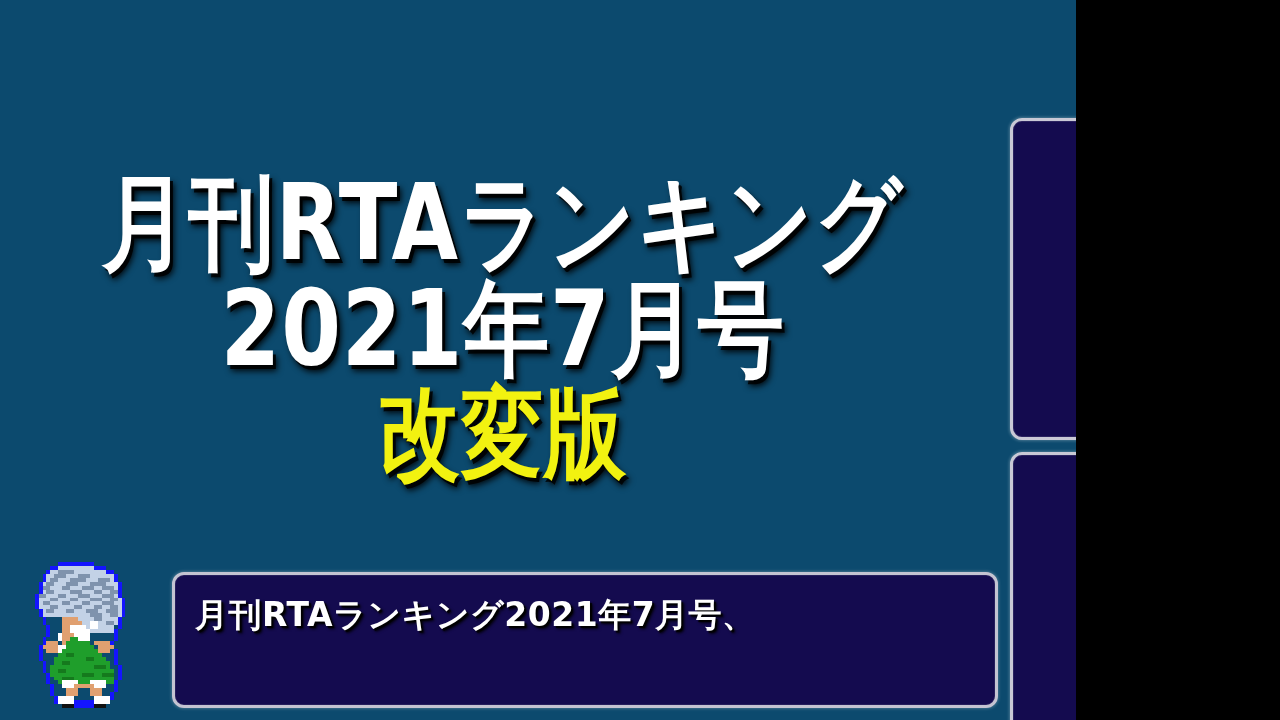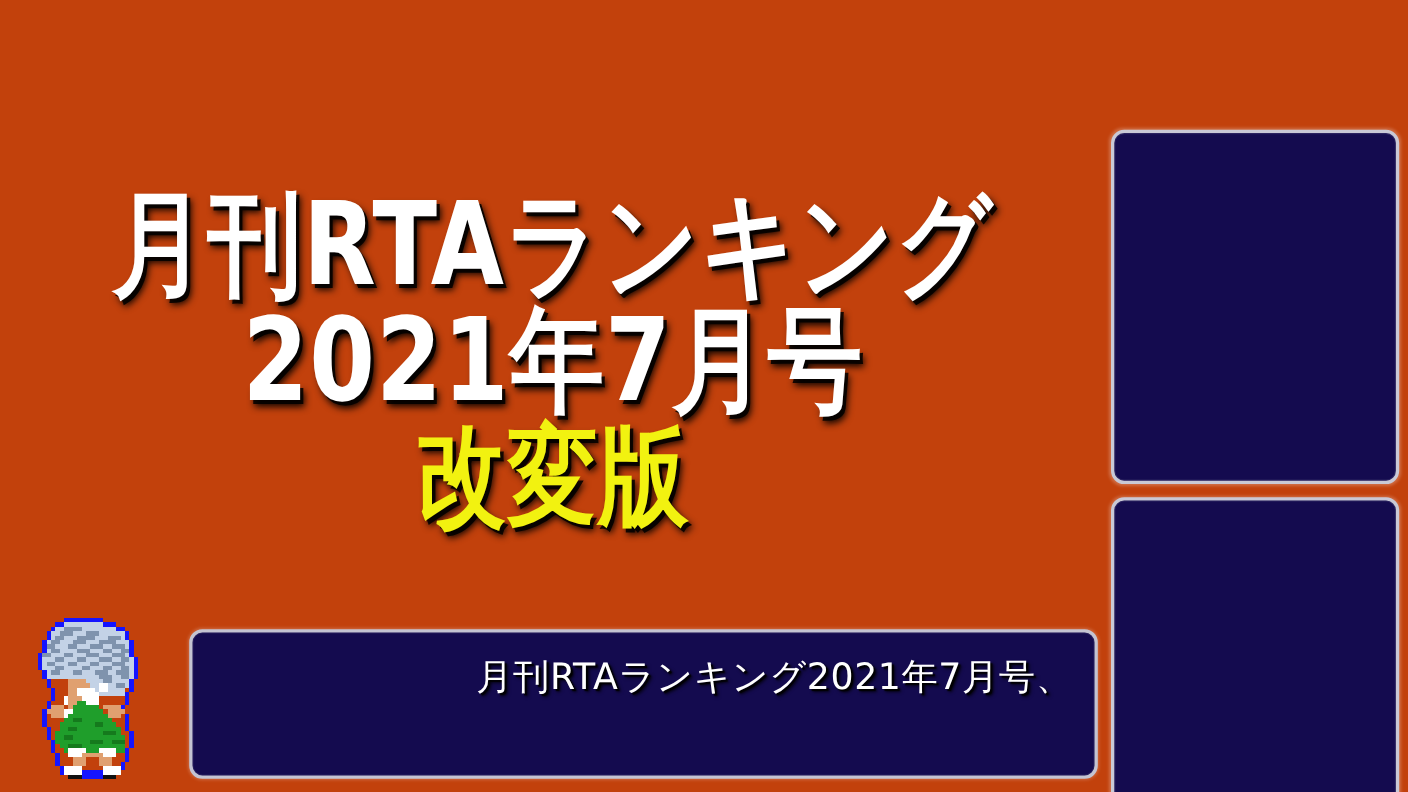--- a/index.html
+++ b/index.html
@@ -9,23 +9,23 @@
   }
   body {
     width: 1280px;
     height: 720px;
     overflow: hidden;
     font-family: "Liberation Sans", "DejaVu Sans", sans-serif;
   }
 
   #stage {
     position: relative;
-    width: 1280px;
+    width: 1076px;
     height: 720px;
-    background: #c2410c;
+    background: #0c4a6e;
     overflow: hidden;
   }
 
   
   .title-block {
     position: absolute;
     left: 0;
     top: 170px;
     width: 1005px;
     text-align: center;
@@ -94,26 +94,25 @@
     box-shadow: 0 0 3px 1px rgba(255,255,255,0.22),
                 inset 0 0 0 1px rgba(255,255,255,0.08);
     box-sizing: border-box;
     padding: 14px 20px 0 20px;
   }
   .dialog-line {
     display: block;
     color: #ffffff;
     font-size: 33px;
     line-height: 52px;
-    font-weight: 400;
+    font-weight: 700;
     font-family: "DejaVu Sans", "Liberation Sans", sans-serif;
     letter-spacing: 0.5px;
     text-shadow: 2px 2px 1px rgba(0,0,0,0.95), 3px 3px 3px rgba(0,0,0,0.8);
     white-space: nowrap;
-    text-align: right;
   }
 
   
   #sprite {
     position: absolute;
     left: 26px;
     top: 558px;
     width: 112px;
     height: 158px;
   }

